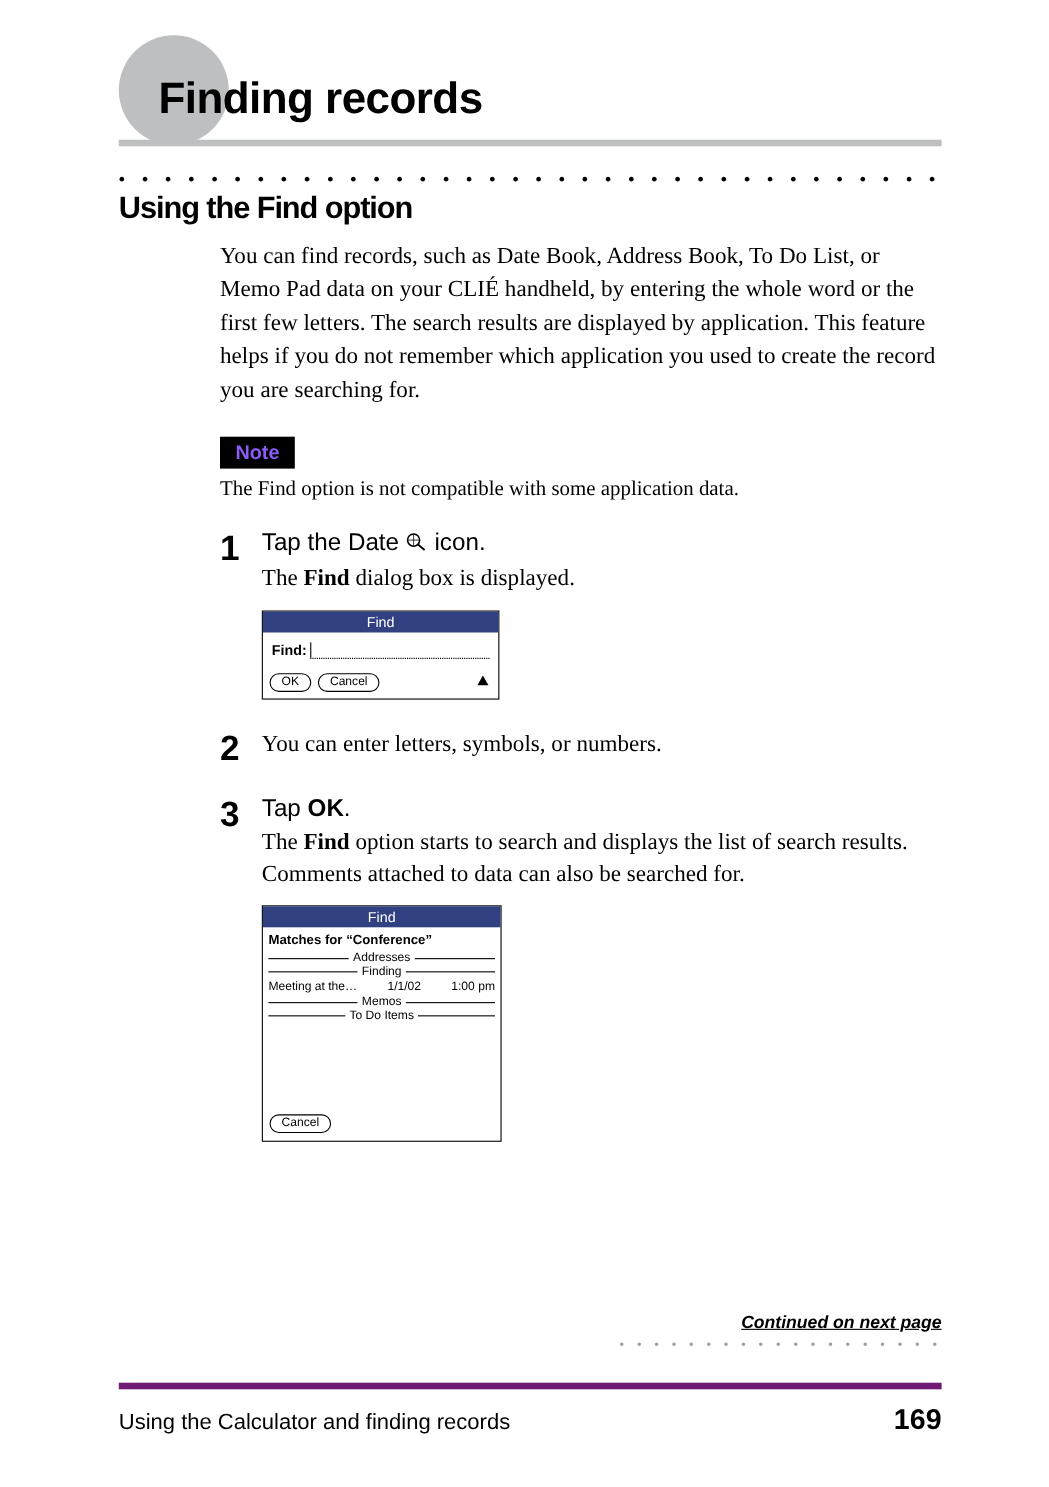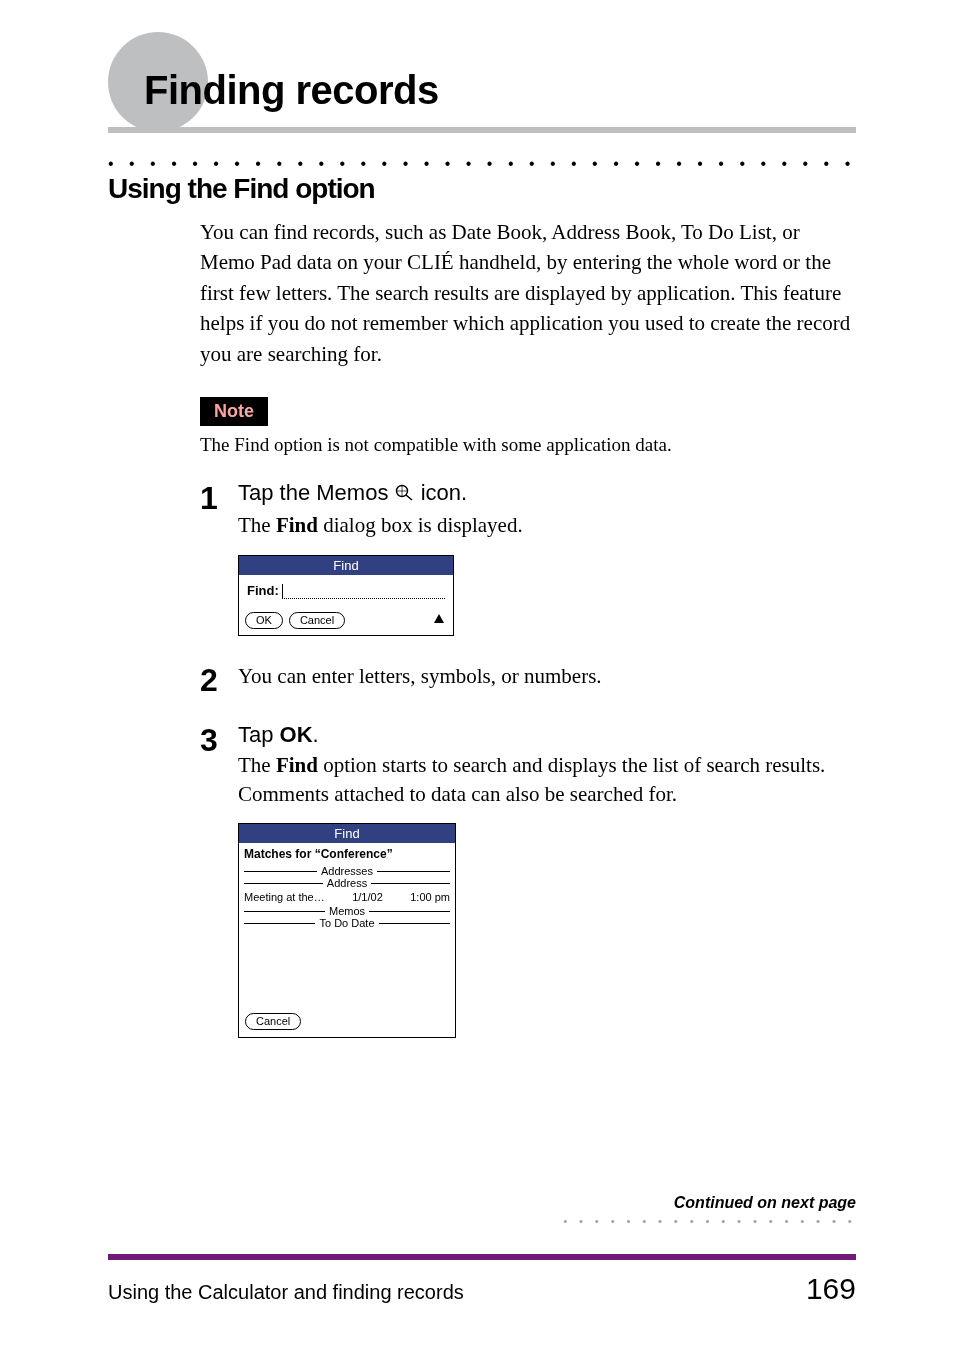--- a/index.html
+++ b/index.html
@@ -55,21 +55,21 @@
     letter-spacing: -1px;
   }
   .body-block {
     margin-left: 92px;
     font-size: 21px;
     line-height: 1.45;
   }
   .note-box {
     display: inline-block;
     background: #000;
-    color: #fca5a5;
+    color: #8b5cf6;
     font-family: Arial, Helvetica, sans-serif;
     font-weight: bold;
     font-size: 18px;
     padding: 4px 14px;
     margin-left: 92px;
     margin-top: 28px;
   }
   .note-text {
     margin-left: 92px;
     font-size: 19px;
@@ -193,41 +193,42 @@
     position: absolute;
     right: 98px;
     bottom: 122px;
     text-align: right;
   }
   .continued-text {
     font-family: Arial, Helvetica, sans-serif;
     font-weight: bold;
     font-style: italic;
     font-size: 16px;
+    text-decoration: underline;
   }
   .continued-dots {
     color: #9aa0a6;
     font-size: 13px;
     letter-spacing: 4px;
     margin-top: 2px;
   }
   .footer {
     position: absolute;
     left: 108px;
     right: 98px;
     bottom: 46px;
     border-top: 6px solid #701a75;
     padding-top: 12px;
     display: flex;
     justify-content: space-between;
     align-items: baseline;
     font-family: Arial, Helvetica, sans-serif;
   }
   .footer-left { font-size: 20px; }
-  .footer-right { font-size: 30px; font-weight: 400; }
+  .footer-right { font-size: 26px; font-weight: 700; }
 </style>
 </head>
 <body>
 
 
 
 
 <div class="chapter-head">
   <div class="chapter-circle"></div>
   <div class="chapter-title">Finding records</div>
@@ -240,21 +241,21 @@
 <p class="body-block">You can find records, such as Date Book, Address Book, To Do List, or Memo Pad data on your CLIÉ handheld, by entering the whole word or the first few letters. The search results are displayed by application. This feature helps if you do not remember which application you used to create the record you are searching for.</p>
 
 <div class="note-box">Note</div>
 <p class="note-text">The Find option is not compatible with some application data.</p>
 
 
 <div class="step">
   <div class="step-num">1</div>
   <div class="step-body">
     <div class="step-title">
-      <span>Tap the Memos </span><span class="find-icon"><svg width="20" height="18" viewBox="0 0 20 18">
+      <span>Tap the Date </span><span class="find-icon"><svg width="20" height="18" viewBox="0 0 20 18">
             <circle cx="7" cy="7" r="5.5" fill="none" stroke="#000" stroke-width="1.4"></circle>
             <line x1="11" y1="11" x2="17" y2="16" stroke="#000" stroke-width="1.6"></line>
             <line x1="2" y1="7" x2="12" y2="7" stroke="#000" stroke-width="0.7"></line>
             <line x1="7" y1="2" x2="7" y2="12" stroke="#000" stroke-width="0.7"></line>
           </svg></span><span> icon.</span>
     </div>
     <div class="step-desc">
       <span>The </span><span class="bold">Find</span><span> dialog box is displayed.</span>
     </div>
   </div>
@@ -305,36 +306,36 @@
   <div class="matches-text">
     <span>Matches for </span><span>“Conference”</span>
   </div>
   <div class="cat-row">
       <span class="cat-line"></span>
       <span class="cat-label">Addresses</span>
       <span class="cat-line"></span>
     </div>
   <div class="cat-row">
       <span class="cat-line"></span>
-      <span class="cat-label">Address</span>
+      <span class="cat-label">Finding</span>
       <span class="cat-line"></span>
     </div>
   <div class="result-row">
     <span>Meeting at the…</span>
     <span>1/1/02</span>
     <span>1:00 pm</span>
   </div>
   <div class="cat-row">
       <span class="cat-line"></span>
       <span class="cat-label">Memos</span>
       <span class="cat-line"></span>
     </div>
   <div class="cat-row">
       <span class="cat-line"></span>
-      <span class="cat-label">To Do Date</span>
+      <span class="cat-label">To Do Items</span>
       <span class="cat-line"></span>
     </div>
   <div class="blank"></div>
   <div class="btn-row">
     <span class="palm-btn">Cancel</span>
   </div>
 </div>
 
 
 <div class="continued">

